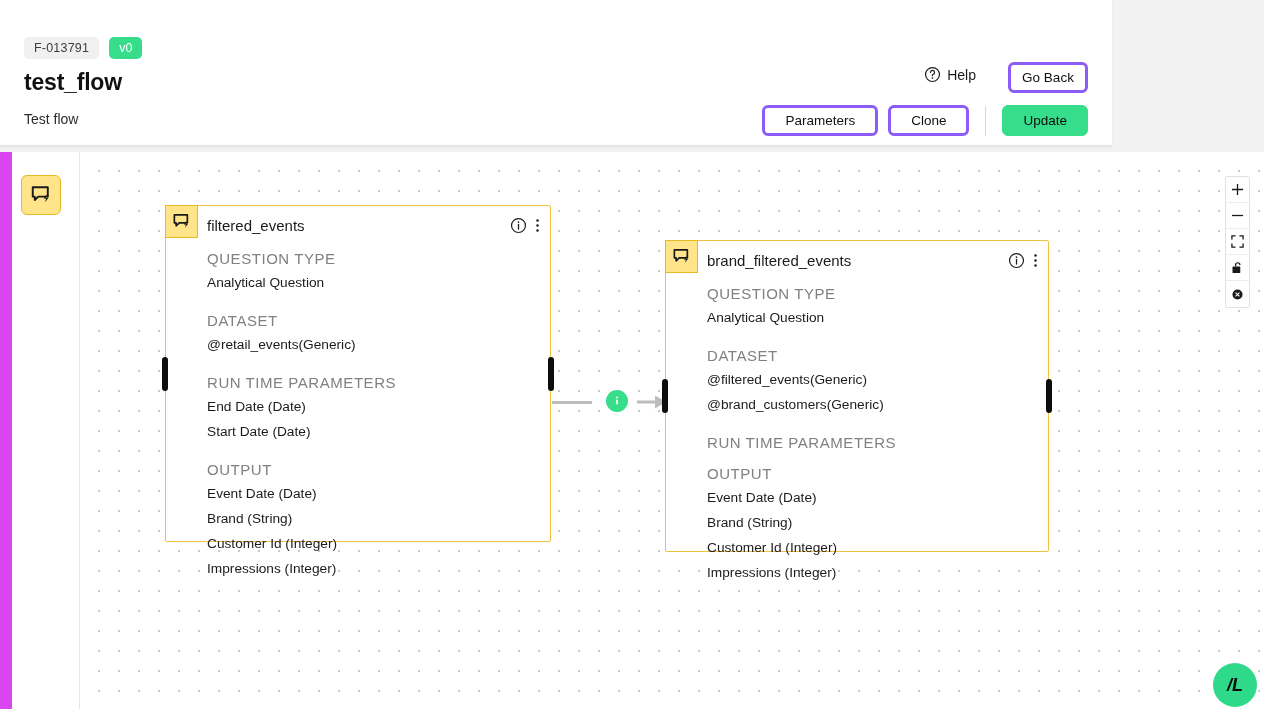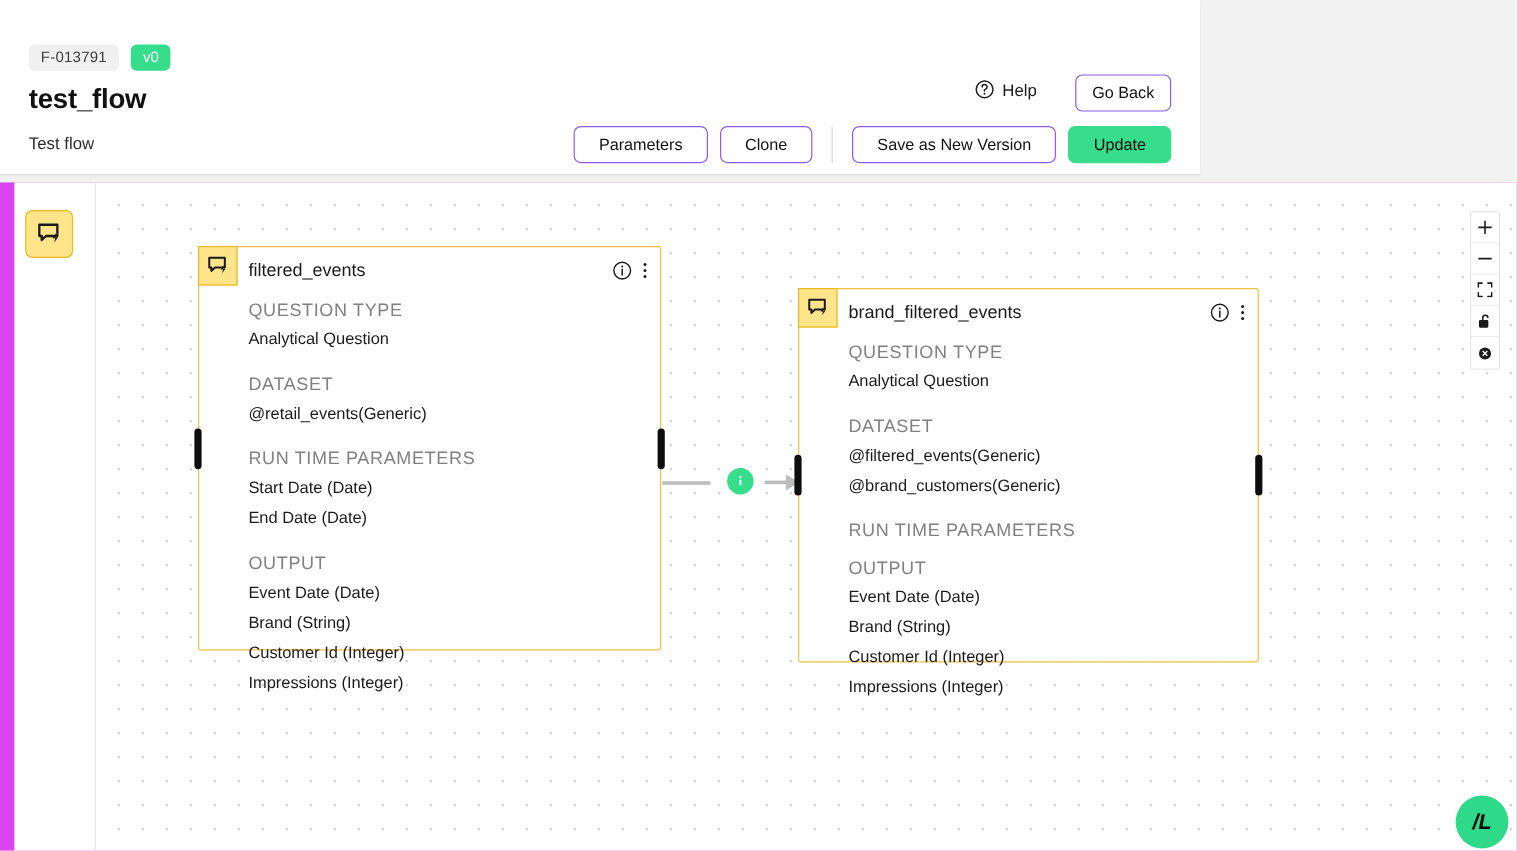--- a/index.html
+++ b/index.html
@@ -6,21 +6,21 @@
   html, body {
     width: 1264px; height: 709px;
     background: #ffffff;
     font-family: "Liberation Sans", sans-serif;
     overflow: hidden;
   }
   .app { position: relative; width: 1264px; height: 709px; background: #f2f2f2; }
 
   
   .header {
-    position: absolute; left: 0; top: 0; width: 1000px; height: 146px;
+    position: absolute; left: 0; top: 0; width: 1112px; height: 146px;
     background: #ffffff;
     border-bottom: 1px solid #e2e2e2;
     box-shadow: 0 1px 2px rgba(0,0,0,0.06);
   }
   .badge-row { position: absolute; left: 24px; top: 37px; display: flex; align-items: center; gap: 10px; }
   .pill-id {
     background: #f0f0f0; color: #3d3d3d; font-size: 12.5px;
     padding: 4px 10px; border-radius: 5px; letter-spacing: .2px;
   }
   .pill-ver {
@@ -36,21 +36,21 @@
     font-size: 14px; color: #2c2c2c;
   }
   .help-wrap {
     position: absolute; right: 136px; top: 66px;
     display: flex; align-items: center; gap: 6px; cursor: pointer;
   }
   .help-icon { width: 17px; height: 17px; display: block; }
   .help-label { font-size: 14px; color: #1c1c1c; }
   .btn {
     font-family: "Liberation Sans", sans-serif;
-    background: #ffffff; border: 1px solid #8b5cf6; border-radius: 6px;
+    background: #ffffff; border: 3px solid #8b5cf6; border-radius: 6px;
     color: #111111; font-size: 13.5px; cursor: pointer; white-space: nowrap;
     display: inline-flex; align-items: center; justify-content: center;
   }
   .btn-goback { position: absolute; right: 24px; top: 62px; width: 80px; height: 31px; }
   .action-row {
     position: absolute; right: 24px; top: 105px;
     display: flex; align-items: center; gap: 10px;
   }
   .action-row .btn { height: 31px; padding: 0 20px; }
   .divider-v { width: 1px; height: 30px; background: #d8d8d8; margin: 0 6px; }
@@ -168,21 +168,20 @@
       </svg>
       <span class="help-label">Help</span>
     </div>
 
     <button class="btn btn-goback">Go Back</button>
 
     <div class="action-row">
       <button class="btn">Parameters</button>
       <button class="btn">Clone</button>
       <span class="divider-v"></span>
-      <button class="btn">Save as New Version</button>
       <button class="btn btn-primary">Update</button>
     </div>
   </div>
 
   <div class="canvas-area">
 
     <div class="palette">
       <div class="palette-btn">
         <svg width="22" height="22" viewBox="0 0 24 24">
           <path d="M3 3.6h16.4v10.2H9.1L5.2 17.4v-3.6H3z" fill="none" stroke="#1a1a1a" stroke-width="2.1" stroke-linejoin="round"></path>
@@ -217,22 +216,22 @@
             <div class="sec">
               <div class="sec-label">QUESTION TYPE</div>
               <div class="sec-val">Analytical Question</div>
             </div>
             <div class="sec">
               <div class="sec-label">DATASET</div>
               <div class="sec-val">@retail_events(Generic)</div>
             </div>
             <div class="sec">
               <div class="sec-label">RUN TIME PARAMETERS</div>
+              <div class="sec-val">End Date (Date)</div>
               <div class="sec-val">Start Date (Date)</div>
-              <div class="sec-val">End Date (Date)</div>
             </div>
             <div class="sec">
               <div class="sec-label">OUTPUT</div>
               <div class="sec-val">Event Date (Date)</div>
               <div class="sec-val">Brand (String)</div>
               <div class="sec-val">Customer Id (Integer)</div>
               <div class="sec-val">Impressions (Integer)</div>
             </div>
           </div>
         <div class="handle left"></div>

